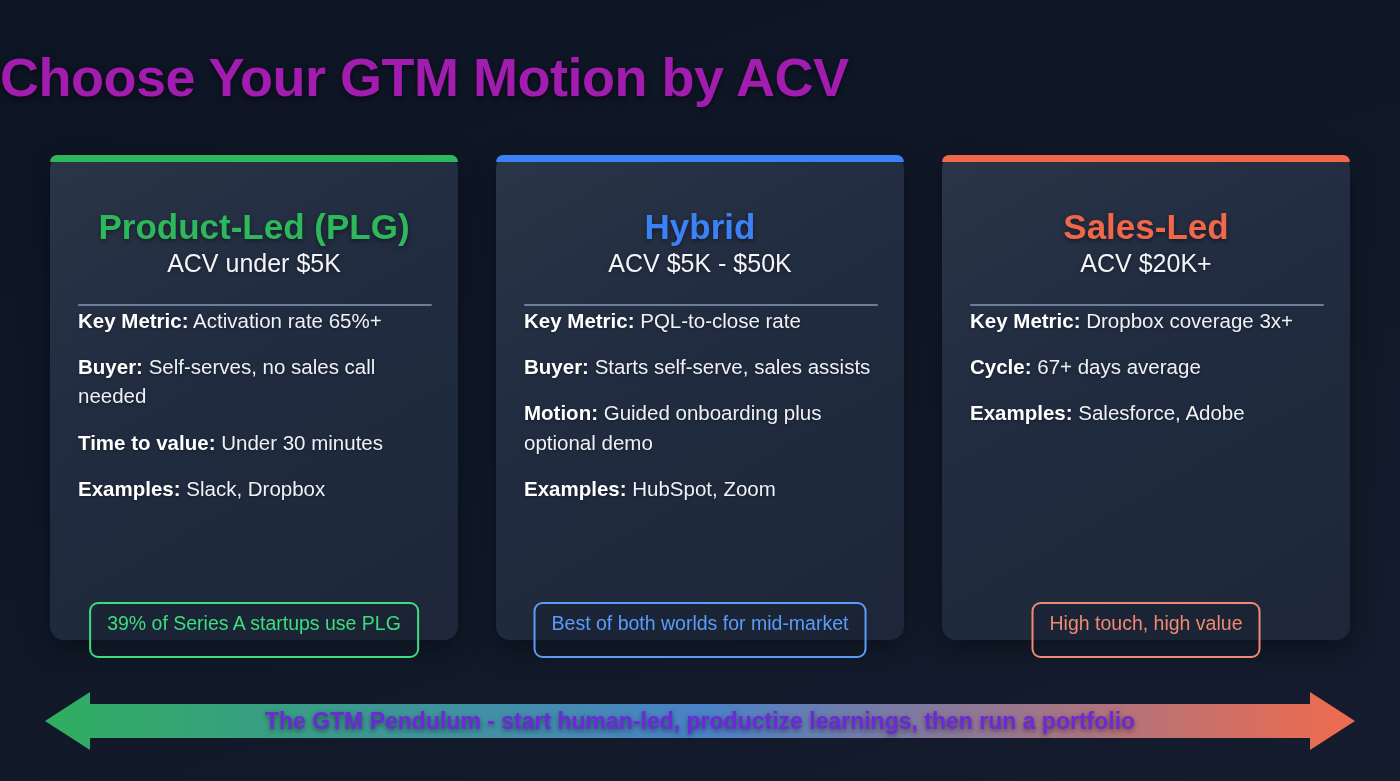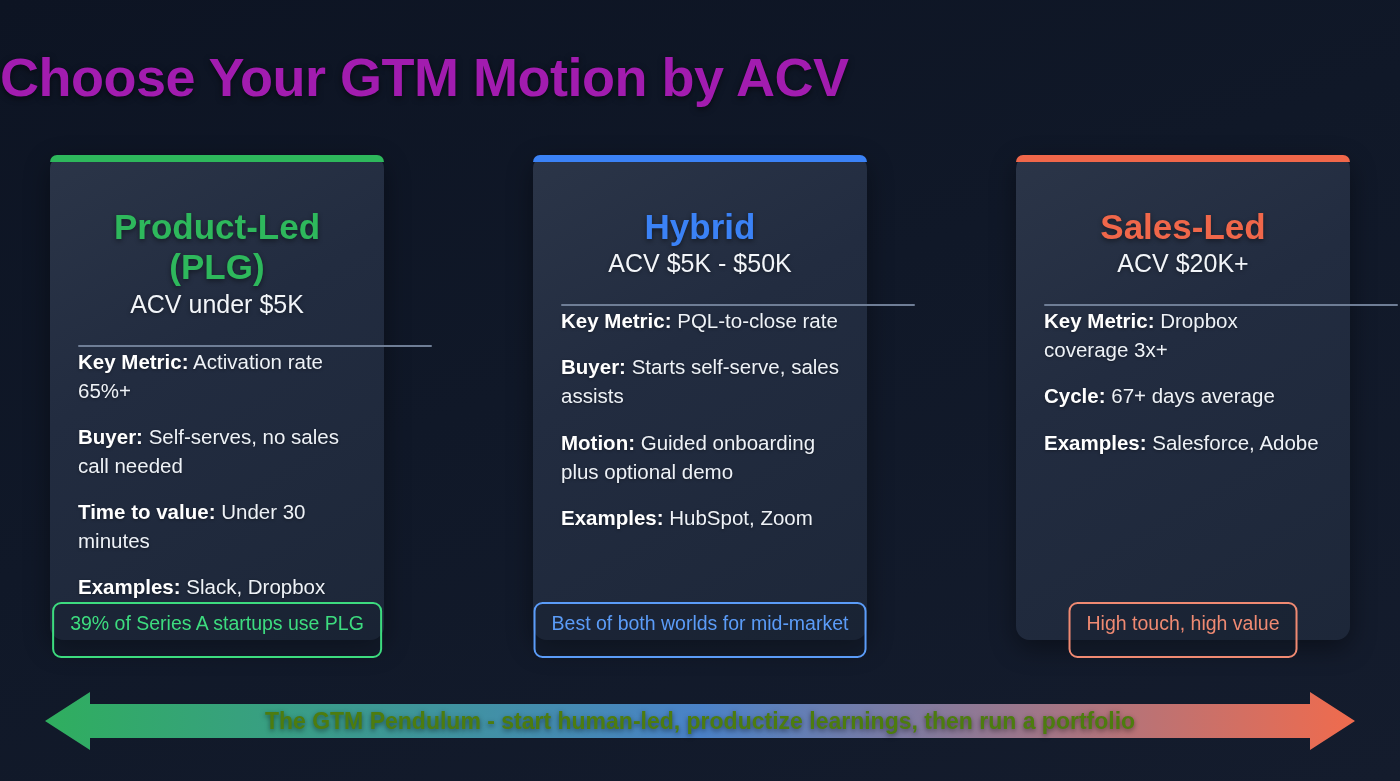--- a/index.html
+++ b/index.html
@@ -39,21 +39,21 @@
     top: 155px;
     left: 50px;
     width: 1300px;
     height: 490px;
     display: flex;
     justify-content: space-between;
   }
 
   .card {
     position: relative;
-    width: 334px;
+    width: 408px;
     height: 485px;
     border-radius: 14px;
     background: linear-gradient(150deg, #2b3548 0%, #222c40 40%, #1d2739 100%);
     box-shadow: 0 8px 26px rgba(0,0,0,0.40);
     padding: 32px 28px 0 28px;
     overflow: visible;
   }
 
   .card-accent {
     position: absolute;
@@ -138,21 +138,21 @@
     position: absolute;
     left: 0;
     top: 0;
     width: 1310px;
     height: 62px;
     display: flex;
     align-items: center;
     justify-content: center;
     font-size: 23px;
     font-weight: bold;
-    color: #4d7c0f;
+    color: #6d28d9;
     text-shadow: 0 2px 5px rgba(0,0,0,0.5);
     white-space: nowrap;
     pointer-events: none;
   }
 </style>
 </head>
 <body style="background: linear-gradient(160deg, rgb(13, 20, 35) 0%, rgb(16, 24, 40) 45%, rgb(20, 28, 45) 100%);">
 
 <div class="page-title">Choose Your GTM Motion by ACV</div>
 

